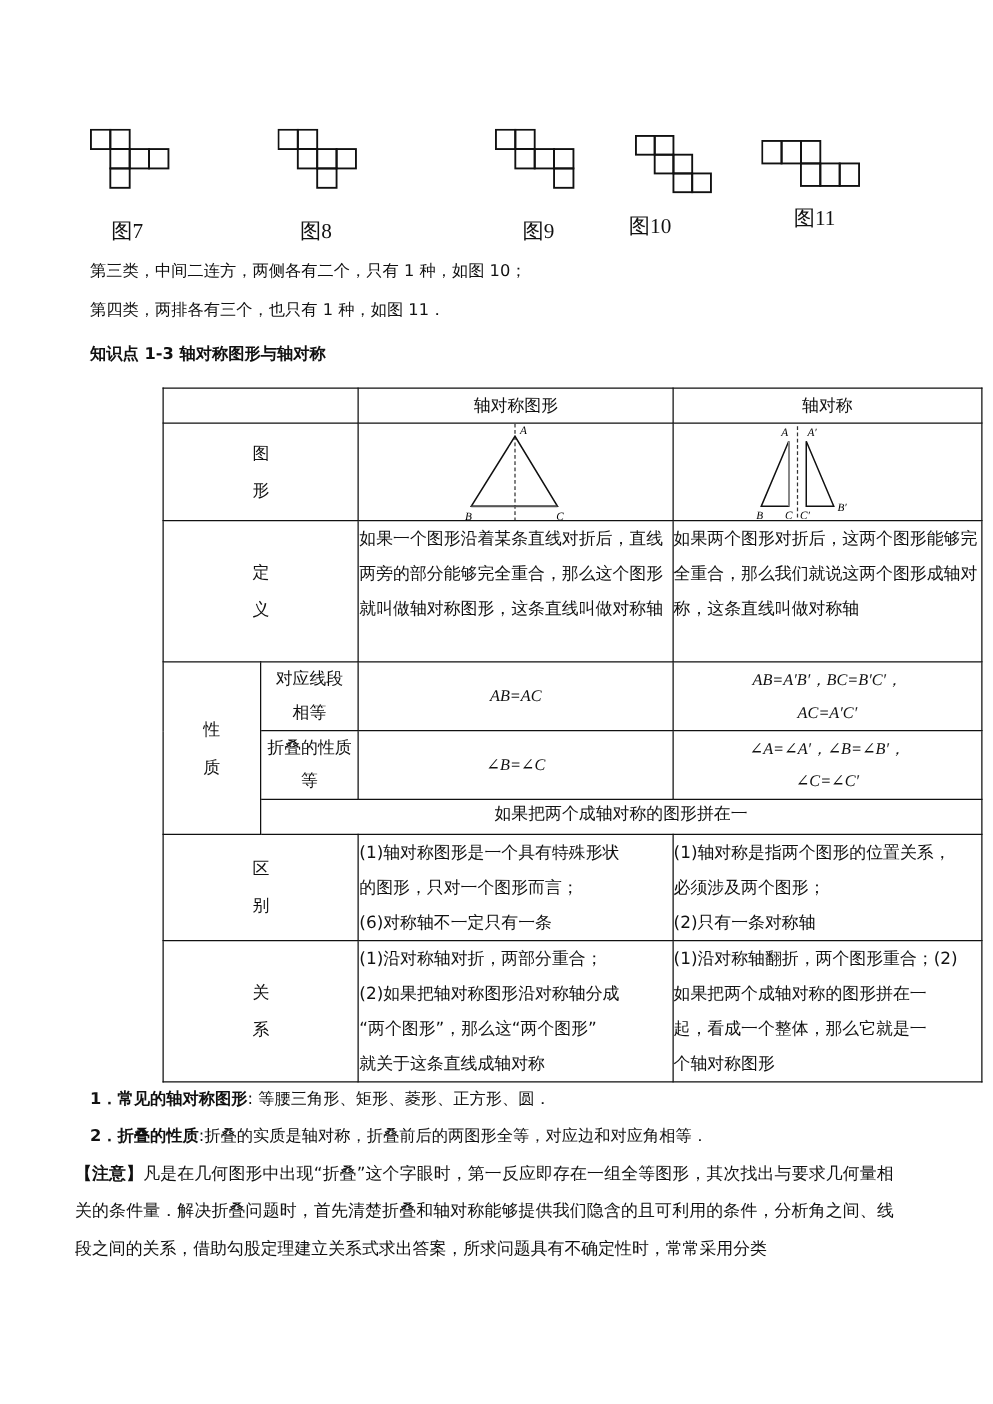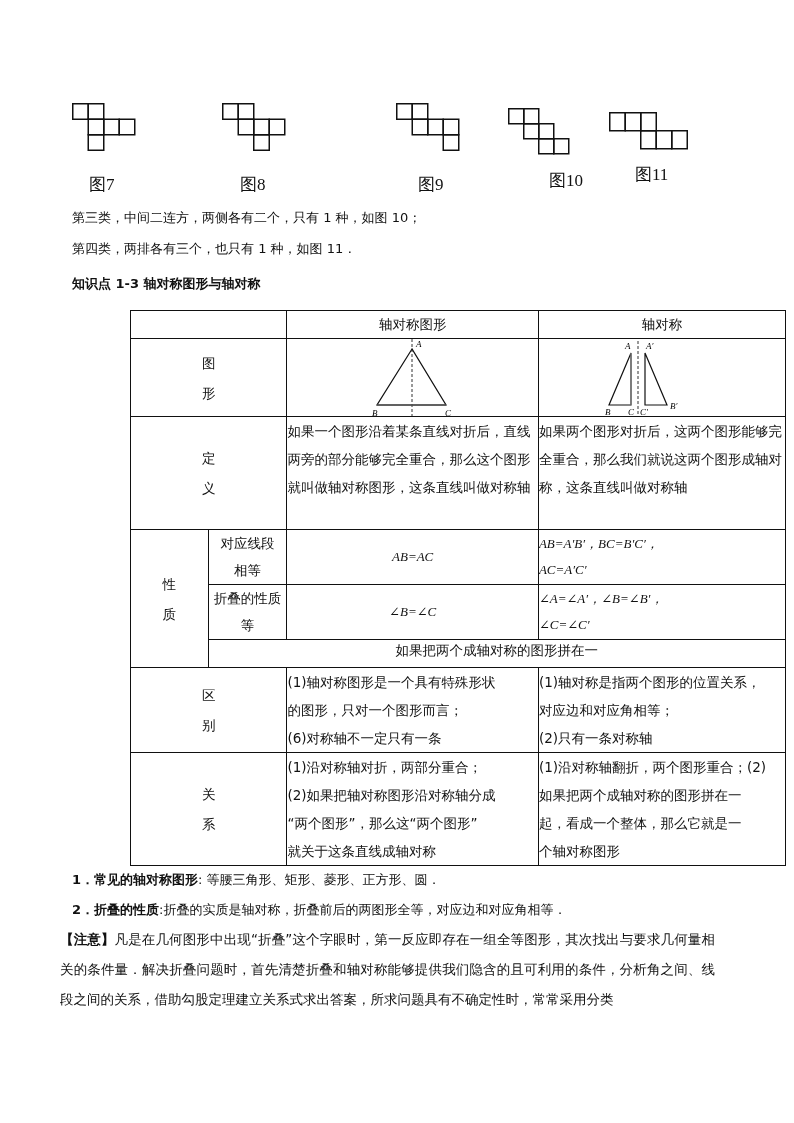--- a/index.html
+++ b/index.html
@@ -8,21 +8,21 @@
   .abs { position: absolute; }
   .fig-label { position: absolute; font-family: "Liberation Serif", "DejaVu Serif", serif; font-size: 17px; color: #111; }
   .para { position: absolute; left: 72px; font-size: 13px; line-height: 16px; white-space: nowrap; text-align: center; }
   .heading { font-weight: bold; }
   table.kt { position: absolute; left: 94px; top: 310px; width: 656px; border-collapse: collapse; font-size: 13.5px; margin-left: 36px; }
   table.kt td { border: 1px solid #111; padding: 0; vertical-align: middle; }
   .c-center { text-align: center; }
   .vlabel { text-align: center; line-height: 30px; }
   .cell-text { padding: 2px 4px 2px 6px; line-height: 28px; }
   .math { font-family: "Liberation Serif", "DejaVu Serif", serif; font-style: italic; font-size: 13px; }
-  .math-lines { line-height: 26px; }
+  .math-lines { line-height: 26px; text-align: center; }
   .note { position: absolute; left: 60px; top: 924px; width: 655px; font-size: 13.5px; line-height: 30px; text-align: justify; }
   svg { display: block; }
 </style>
 </head>
 <body>
 
 <div>
   <svg class="abs" style="left:72px;top:103px" width="66" height="52">
     <g fill="none" stroke="#111" stroke-width="1.5">
       <rect x="0.75" y="0.75" width="15.5" height="15.5"></rect>
@@ -62,21 +62,21 @@
   <svg class="abs" style="left:508px;top:108px" width="66" height="52">
     <g fill="none" stroke="#111" stroke-width="1.5">
       <rect x="0.75" y="0.75" width="15" height="15"></rect>
         <rect x="15.75" y="0.75" width="15" height="15"></rect>
       <rect x="15.75" y="15.75" width="15" height="15"></rect>
         <rect x="30.75" y="15.75" width="15" height="15"></rect>
       <rect x="30.75" y="30.75" width="15" height="15"></rect>
         <rect x="45.75" y="30.75" width="15" height="15"></rect>
     </g>
   </svg>
-  <div class="fig-label" style="left:549px;top:169px">图10</div>
+  <div class="fig-label" style="left:503px;top:169px">图10</div>
 
   <svg class="abs" style="left:609px;top:112px" width="84" height="38">
     <g fill="none" stroke="#111" stroke-width="1.5">
       <rect x="0.75" y="0.75" width="15.5" height="18"></rect>
         <rect x="16.25" y="0.75" width="15.5" height="18"></rect>
       <rect x="31.75" y="0.75" width="15.5" height="18"></rect>
         <rect x="31.75" y="18.75" width="15.5" height="18"></rect>
       <rect x="47.25" y="18.75" width="15.5" height="18"></rect>
         <rect x="62.75" y="18.75" width="15.5" height="18"></rect>
     </g>
@@ -179,21 +179,21 @@
       <div>区</div>
       <div>别</div>
     </td>
     <td class="cell-text" style="vertical-align:top">
       <div>(1)轴对称图形是一个具有特殊形状</div>
       <div>的图形，只对一个图形而言；</div>
       <div>(6)对称轴不一定只有一条</div>
     </td>
     <td class="cell-text" style="vertical-align:top;white-space:nowrap">
       <div>(1)轴对称是指两个图形的位置关系，</div>
-      <div>对应边和对应角相等；</div>
+      <div>必须涉及两个图形；</div>
       <div>(2)只有一条对称轴</div>
     </td>
   </tr>
 
   <tr style="height:111px">
     <td colspan="2" class="vlabel">
       <div>关</div>
       <div>系</div>
     </td>
     <td class="cell-text" style="vertical-align:top;white-space:nowrap">

